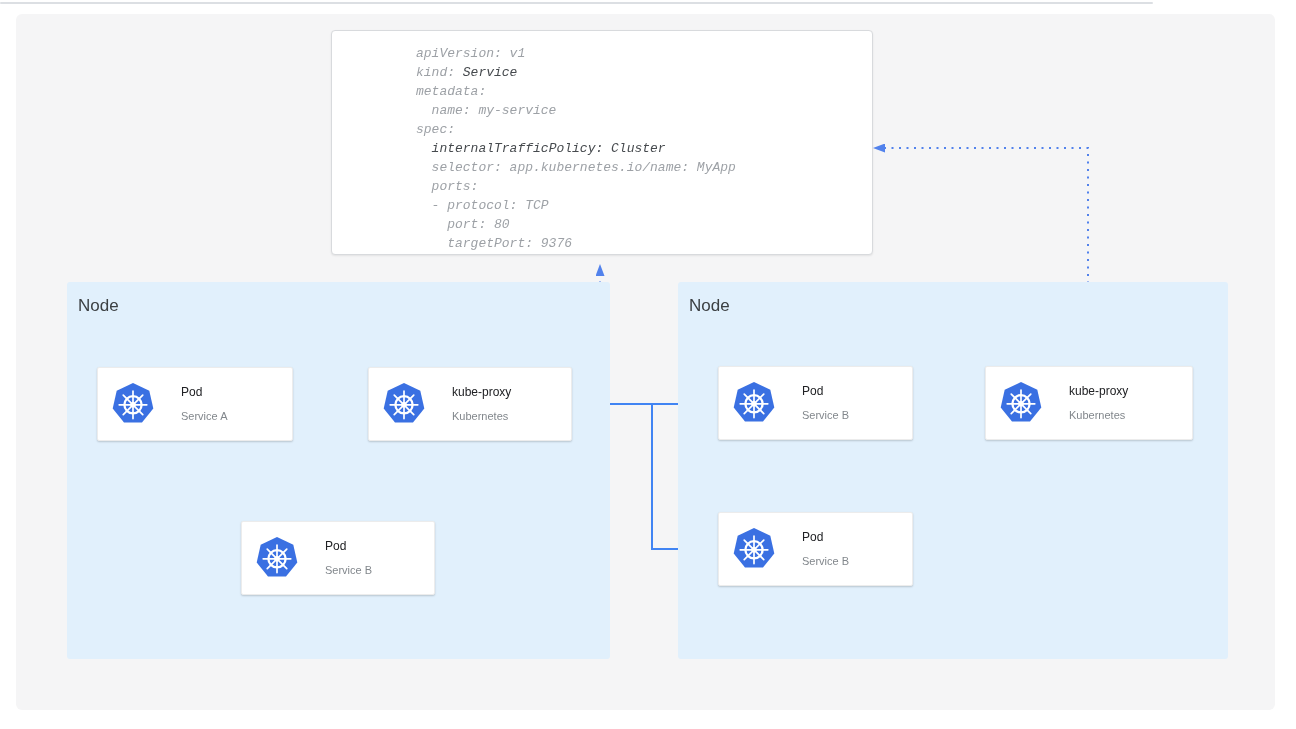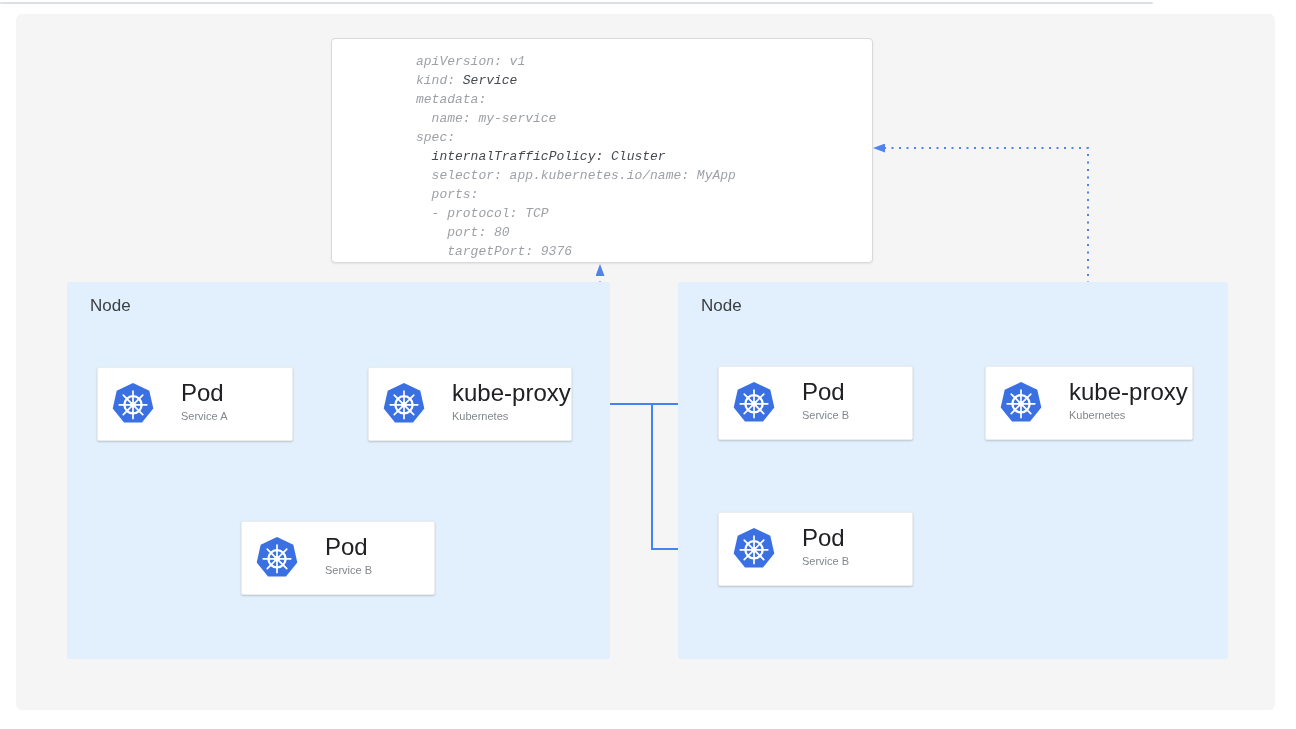--- a/index.html
+++ b/index.html
@@ -16,44 +16,44 @@
   }
   *{margin:0;padding:0;box-sizing:border-box;}
   html,body{width:1296px;height:729px;background:#ffffff;overflow:hidden;
     font-family:"Liberation Sans", sans-serif;}
   .top-rule{position:absolute;left:0;top:2px;width:1153px;height:2px;
     background:#dcdfe3;border-radius:2px;}
   .panel{position:absolute;left:16px;top:14px;width:1259px;height:696px;
     background:var(--panel-bg);border-radius:6px;}
 
   
-  .yaml-box{position:absolute;left:315px;top:24px;width:542px;height:225px;
+  .yaml-box{position:absolute;left:315px;top:16px;width:542px;height:225px;
     background:#ffffff;border:1px solid #d8dadd;border-radius:4px;
     box-shadow:0 1px 2px rgba(0,0,0,.08);}
   .yaml{position:absolute;left:84px;top:13px;
     font-family:"Liberation Mono","DejaVu Sans Mono",monospace;
     font-style:italic;font-size:13px;line-height:19px;color:var(--yaml-text);
     white-space:pre;}
   .yaml .b{font-weight:normal;color:var(--yaml-bold-text);}
 
   
   .node{position:absolute;background:var(--node-bg);border-radius:3px;}
   .node-left{left:51px;top:268px;width:543px;height:377px;}
   .node-right{left:662px;top:268px;width:550px;height:377px;}
-  .node-label{position:absolute;left:23px;top:14px;font-size:17px;
+  .node-label{position:absolute;left:11px;top:14px;font-size:17px;
     color:var(--node-label-text);}
 
   
   .card{position:absolute;height:74px;background:#ffffff;
     border:1px solid #ececec;border-radius:2px;
     box-shadow:0 1px 2px rgba(0,0,0,.18);
     display:flex;align-items:center;}
   .card .icon{margin-left:13px;width:44px;height:44px;flex:0 0 44px;}
   .card .txt{margin-left:26px;}
-  .card .title{font-size:24px;color:var(--title-text);line-height:25px;}
+  .card .title{font-size:12px;color:var(--title-text);line-height:25px;}
   .card .subtitle{font-size:11px;color:var(--subtitle-text);line-height:23px;}
 
   .pod-a{left:81px;top:353px;width:196px;}
   .kp-left{left:352px;top:353px;width:204px;}
   .pod-b-bl{left:225px;top:507px;width:194px;}
   .pod-b-rt{left:702px;top:352px;width:195px;}
   .kp-right{left:969px;top:352px;width:208px;}
   .pod-b-rb{left:702px;top:498px;width:195px;}
 
   

